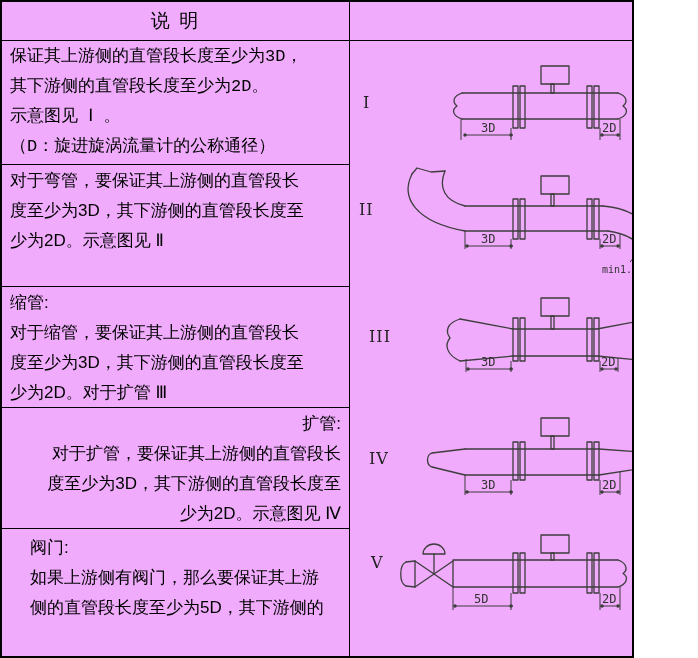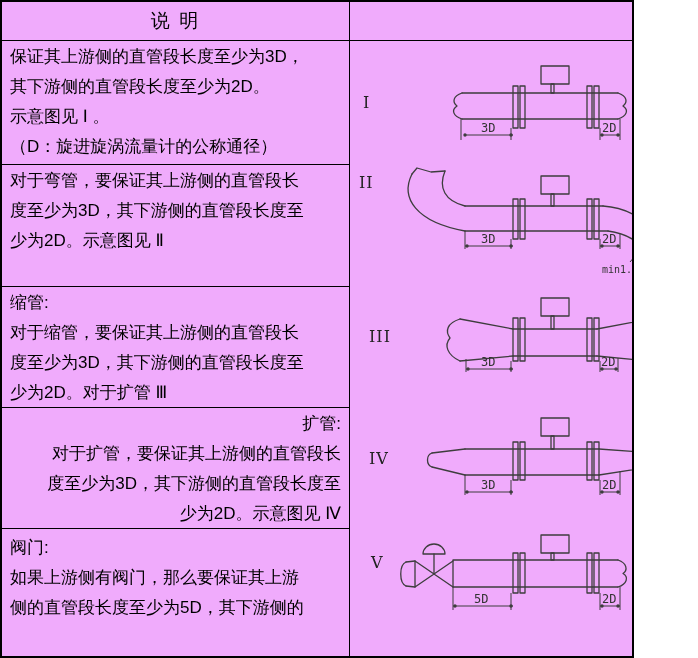--- a/index.html
+++ b/index.html
@@ -7,21 +7,21 @@
         font-family:"Liberation Sans",sans-serif;color:#000;background:#f0abfc;padding-left:12px;}
   .table{position:absolute;inset:0;border:2px solid #000;box-sizing:border-box;display:flex;}
   .left-col{width:348px;box-sizing:border-box;border-right:1px solid #000;display:flex;flex-direction:column;}
   .right-col{flex:1;display:flex;flex-direction:column;}
   .hdr{height:39px;box-sizing:border-box;border-bottom:1px solid #000;}
   .hdr.left{display:flex;align-items:center;justify-content:center;
             font-size:19px;letter-spacing:2px;}
   .sec{box-sizing:border-box;border-bottom:1px solid #000;padding:1px 8px 0 8px;
        font-size:17px;line-height:30px;overflow:hidden;}
   .sec.last{border-bottom:none;}
-  .s1{height:124px;}.s2{height:122px;}.s3{height:121px;}.s4{height:121px;text-align:right;}.s5{height:127px;padding-top:4px;}
+  .s1{height:124px;font-family:Liberation Mono, monospace;}.s2{height:122px;}.s3{height:121px;}.s4{height:121px;text-align:right;}.s5{height:127px;padding-top:4px;margin-left:20px;}
   .line{white-space:nowrap;}
   .diagram-area{position:relative;flex:1;overflow:hidden;}
   .numeral{position:absolute;font-family:"DejaVu Serif",serif;font-size:16px;color:#222;
            letter-spacing:1px;}
   svg{position:absolute;left:0;}
   svg *{vector-effect:non-scaling-stroke;}
   .stroke{fill:none;stroke:#3d3d3d;stroke-width:1.3;stroke-linecap:round;stroke-linejoin:round;}
   .thin{fill:none;stroke:#3d3d3d;stroke-width:1;}
   .dot{fill:#3d3d3d;stroke:none;}
   .dim-label{font-family:"DejaVu Sans Mono",monospace;font-size:12px;fill:#333;}
@@ -70,21 +70,21 @@
         <div class="line">如果上游侧有阀门，那么要保证其上游</div>
         <div class="line">侧的直管段长度至少为5D，其下游侧的</div>
       </div>
     </div>
 
     <div class="right-col">
       <div class="hdr"></div>
       <div class="diagram-area">
 
         <div class="numeral" style="left:13px;top:52px;">I</div>
-        <div class="numeral" style="left:9px;top:132px;">II</div>
+        <div class="numeral" style="left:9px;top:159px;">II</div>
         <div class="numeral" style="left:19px;top:286px;">III</div>
         <div class="numeral" style="left:19px;top:408px;">IV</div>
         <div class="numeral" style="left:21px;top:512px;">V</div>
 
         <svg style="top:0;" width="346" height="123" viewBox="0 0 346 123">
           <g>
             <path class="stroke" d="M112,52 H268 M112,78 H268"></path>
             <path class="stroke" d="M112,52 C103,55 102,61 107,65 C101,69 103,75 112,78"></path>
             <path class="stroke" d="M268,52 C277,55 278,61 273,65 C279,69 277,75 268,78"></path>
           </g>

